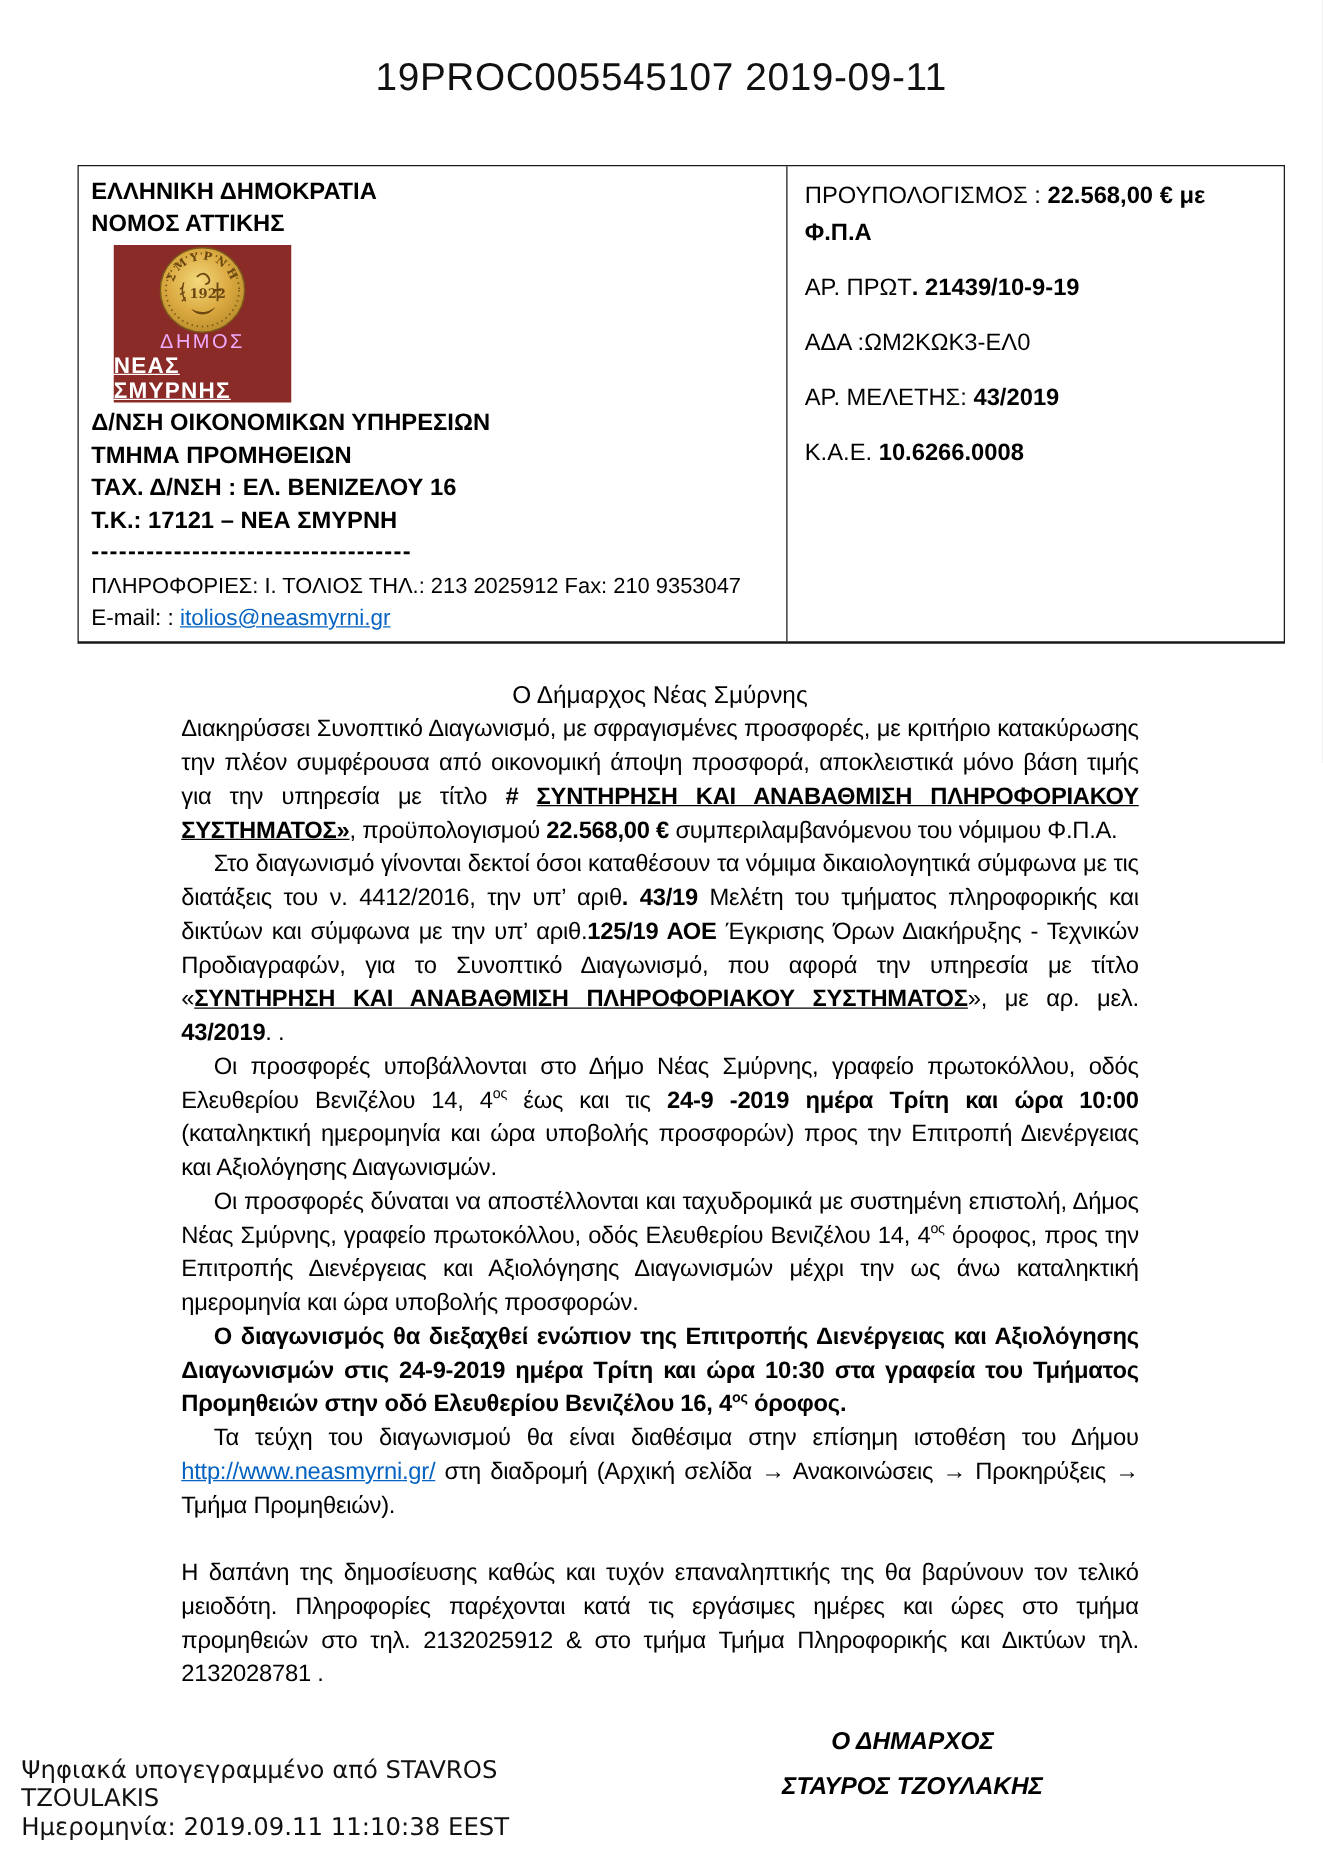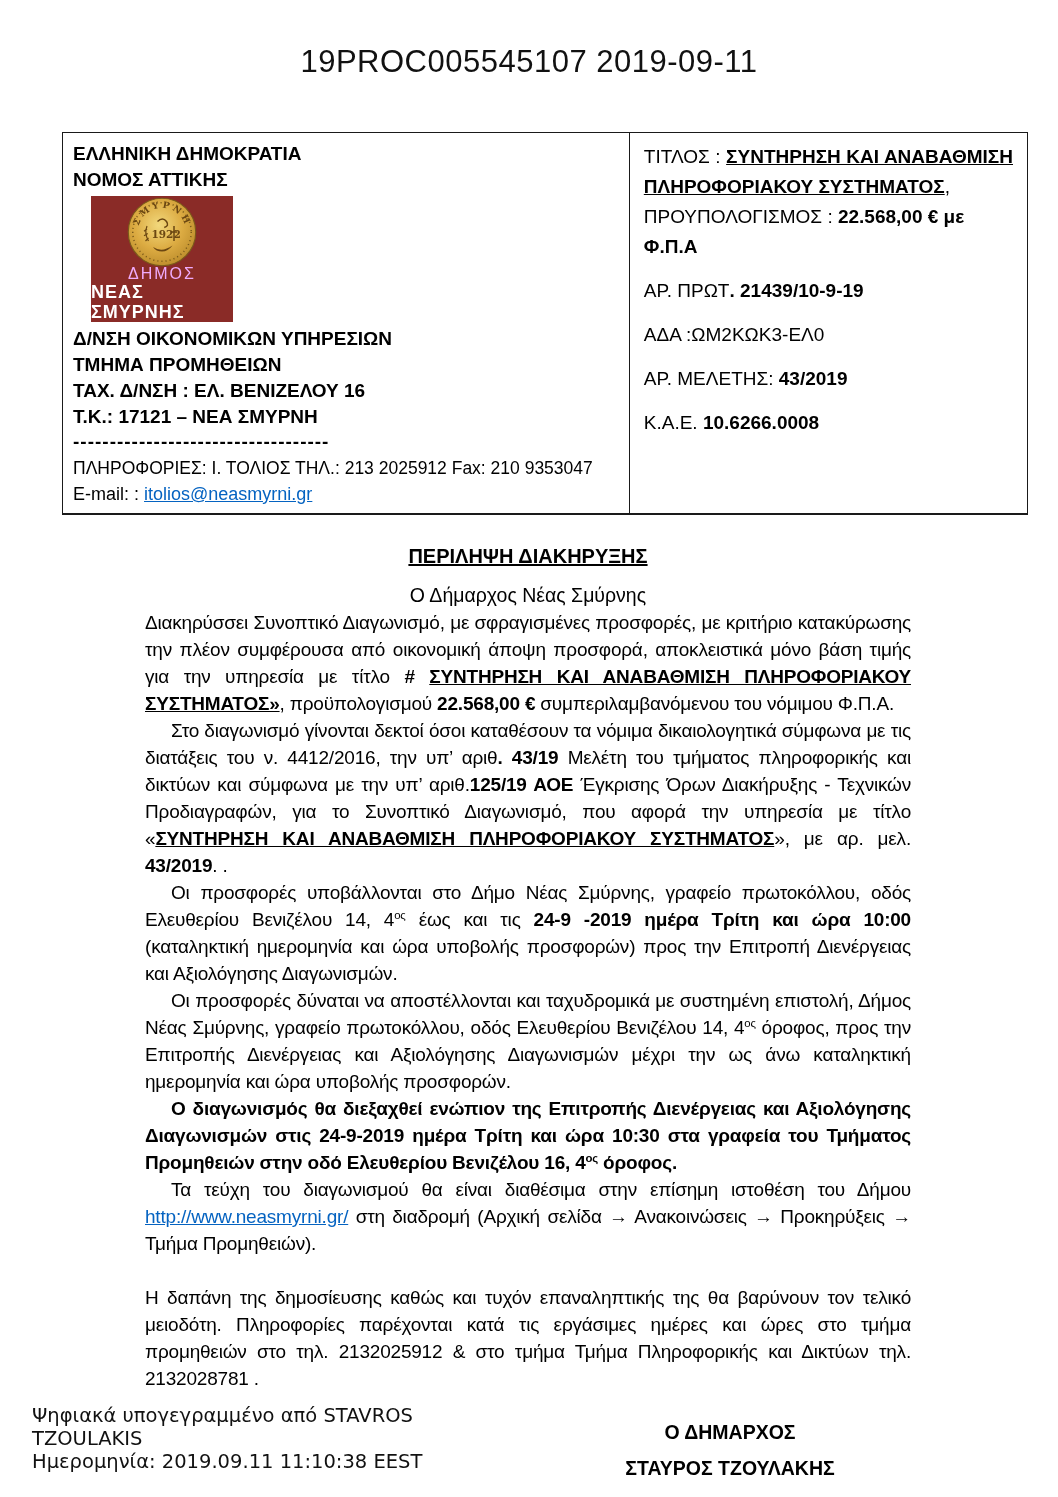--- a/index.html
+++ b/index.html
@@ -42,21 +42,21 @@
     width:142px;height:126px;
     margin:3px 0 4px 18px;
     background:#8a2b27;
     display:flex;flex-direction:column;align-items:center;
   }
   .logo svg{display:block;}
   .logo .cap1{
     color:#f0abfc;font-size:16px;letter-spacing:2px;line-height:16px;margin-top:-2px;
   }
   .logo .cap2{
-    color:#ffffff;font-weight:bold;font-size:18px;letter-spacing:1px;line-height:20px;
+    color:#ffffff;font-weight:bold;font-size:18px;letter-spacing:1px;line-height:20px;text-decoration:underline;
   }
   .dashes{letter-spacing:1px;font-weight:bold;line-height:24px;}
   .info-line{font-size:17.5px;line-height:25px;margin-top:2px;}
   .email-line{font-size:18px;line-height:26px;}
   .cell-right{
     width:398px;
     box-sizing:border-box;
     padding:9px 14px 8px 14px;
     font-size:19px;
     line-height:30px;
@@ -96,25 +96,26 @@
   .para.gap-top{margin-top:27px;}
   .para.bold-para{font-weight:bold;}
   
   .sig-block{
     width:320px;
     margin:22px 0 0 570px;
     text-align:center;
     font-weight:bold;
     font-size:19.5px;
     line-height:36px;
+    font-style:italic;
   }
   
   .digital-sig{
     position:absolute;
-    left:32px;top:1404px;
+    left:17px;top:1404px;
     font-family:"DejaVu Sans",sans-serif;
     font-size:19.5px;
     line-height:23px;
     color:#111;
   }
 </style>
 </head>
 <body>
 
 <div class="page">
@@ -154,31 +155,29 @@
       <div class="b-line">Δ/ΝΣΗ ΟΙΚΟΝΟΜΙΚΩΝ ΥΠΗΡΕΣΙΩΝ</div>
       <div class="b-line">ΤΜΗΜΑ ΠΡΟΜΗΘΕΙΩΝ</div>
       <div class="b-line">ΤΑΧ. Δ/ΝΣΗ : ΕΛ. ΒΕΝΙΖΕΛΟΥ 16</div>
       <div class="b-line">Τ.Κ.: 17121 – ΝΕΑ ΣΜΥΡΝΗ</div>
       <div class="dashes">-----------------------------------</div>
       <div class="info-line">ΠΛΗΡΟΦΟΡΙΕΣ: Ι. ΤΟΛΙΟΣ ΤΗΛ.: 213 2025912 Fax: 210 9353047</div>
       <div class="email-line"><span>E-mail: : </span><a href="#" class="link">itolios@neasmyrni.gr</a></div>
     </div>
 
     <div class="cell-right">
-      <div class="row just"><span>ΤΙΤΛΟΣ : </span><span class="u">  </span><span class="b u">ΣΥΝΤΗΡΗΣΗ ΚΑΙ ΑΝΑΒΑΘΜΙΣΗ ΠΛΗΡΟΦΟΡΙΑΚΟΥ ΣΥΣΤΗΜΑΤΟΣ</span><span>,</span></div>
       <div class="row"><span>ΠΡΟΥΠΟΛΟΓΙΣΜΟΣ : </span><span class="b">22.568,00 € με Φ.Π.Α</span></div>
       <div class="row gap"><span>ΑΡ. ΠΡΩΤ</span><span class="b">. 21439/10-9-19</span></div>
       <div class="row gap"><span>ΑΔΑ :ΩΜ2ΚΩΚ3-ΕΛ0</span></div>
       <div class="row gap"><span>ΑΡ. ΜΕΛΕΤΗΣ: </span><span class="b">43/2019</span></div>
       <div class="row gap"><span>Κ.Α.Ε. </span><span class="b">10.6266.0008</span></div>
     </div>
   </div>
 
   <div class="body-text">
-    <div class="summary-title">ΠΕΡΙΛΗΨΗ ΔΙΑΚΗΡΥΞΗΣ</div>
     <div class="subtitle">Ο Δήμαρχος Νέας Σμύρνης</div>
 
     <p class="para"><span>Διακηρύσσει  Συνοπτικό Διαγωνισμό, με σφραγισμένες προσφορές, με κριτήριο κατακύρωσης την πλέον συμφέρουσα από οικονομική άποψη προσφορά, αποκλειστικά μόνο βάση τιμής για την υπηρεσία με τίτλο </span><span class="b"># </span><span class="b u">ΣΥΝΤΗΡΗΣΗ ΚΑΙ ΑΝΑΒΑΘΜΙΣΗ ΠΛΗΡΟΦΟΡΙΑΚΟΥ ΣΥΣΤΗΜΑΤΟΣ»</span><span>, προϋπολογισμού  </span><span class="b">22.568,00 €</span><span> συμπεριλαμβανόμενου του νόμιμου Φ.Π.Α.</span></p>
     <p class="para indent"><span>Στο διαγωνισμό γίνονται δεκτοί όσοι καταθέσουν τα νόμιμα δικαιολογητικά σύμφωνα με τις διατάξεις του ν. 4412/2016, την υπ’ αριθ</span><span class="b">. 43/19</span><span> Μελέτη  του τμήματος πληροφορικής και δικτύων  και σύμφωνα με την υπ’ αριθ.</span><span class="b">125/19 ΑΟΕ</span><span> Έγκρισης  Όρων Διακήρυξης - Τεχνικών Προδιαγραφών, για το Συνοπτικό Διαγωνισμό, που αφορά την υπηρεσία με τίτλο «</span><span class="b u">ΣΥΝΤΗΡΗΣΗ ΚΑΙ ΑΝΑΒΑΘΜΙΣΗ ΠΛΗΡΟΦΟΡΙΑΚΟΥ ΣΥΣΤΗΜΑΤΟΣ</span><span>», με αρ. μελ. </span><span class="b">43/2019</span><span>.   .</span></p>
     <p class="para indent"><span>Οι προσφορές υποβάλλονται στο Δήμο Νέας Σμύρνης, γραφείο πρωτοκόλλου, οδός Ελευθερίου Βενιζέλου 14, 4</span><sup>ος</sup><span> έως και τις </span><span class="b">24-9 -2019 ημέρα Τρίτη και ώρα 10:00</span><span> (καταληκτική ημερομηνία και ώρα υποβολής προσφορών) προς την Επιτροπή Διενέργειας και Αξιολόγησης Διαγωνισμών.</span></p>
     <p class="para indent"><span>Οι προσφορές δύναται να αποστέλλονται και ταχυδρομικά με συστημένη επιστολή, Δήμος Νέας Σμύρνης, γραφείο πρωτοκόλλου, οδός Ελευθερίου Βενιζέλου 14, 4</span><sup>ος</sup><span> όροφος, προς την Επιτροπής Διενέργειας και Αξιολόγησης Διαγωνισμών μέχρι την ως άνω καταληκτική ημερομηνία και ώρα υποβολής προσφορών.</span></p>
     <p class="para indent bold-para"><span class="b">Ο διαγωνισμός θα διεξαχθεί ενώπιον της Επιτροπής Διενέργειας και Αξιολόγησης Διαγωνισμών στις 24-9-2019 ημέρα Τρίτη    και ώρα 10:30 στα γραφεία του Τμήματος Προμηθειών στην οδό Ελευθερίου Βενιζέλου 16, 4</span><sup class="b">ος</sup><span class="b"> όροφος.</span></p>
     <p class="para indent"><span>Τα τεύχη του διαγωνισμού θα είναι διαθέσιμα στην επίσημη ιστοθέση του Δήμου </span><a href="#" class="link">http://www.neasmyrni.gr/</a><span> στη διαδρομή (Αρχική σελίδα → Ανακοινώσεις → Προκηρύξεις → Τμήμα Προμηθειών).</span></p>
     <p class="para gap-top"><span>Η δαπάνη της δημοσίευσης καθώς και τυχόν επαναληπτικής της θα βαρύνουν τον τελικό μειοδότη. Πληροφορίες παρέχονται κατά τις εργάσιμες ημέρες και ώρες στο τμήμα προμηθειών στο τηλ. 2132025912 &amp; στο τμήμα Τμήμα Πληροφορικής και Δικτύων τηλ. 2132028781 .</span></p>
   </div>

